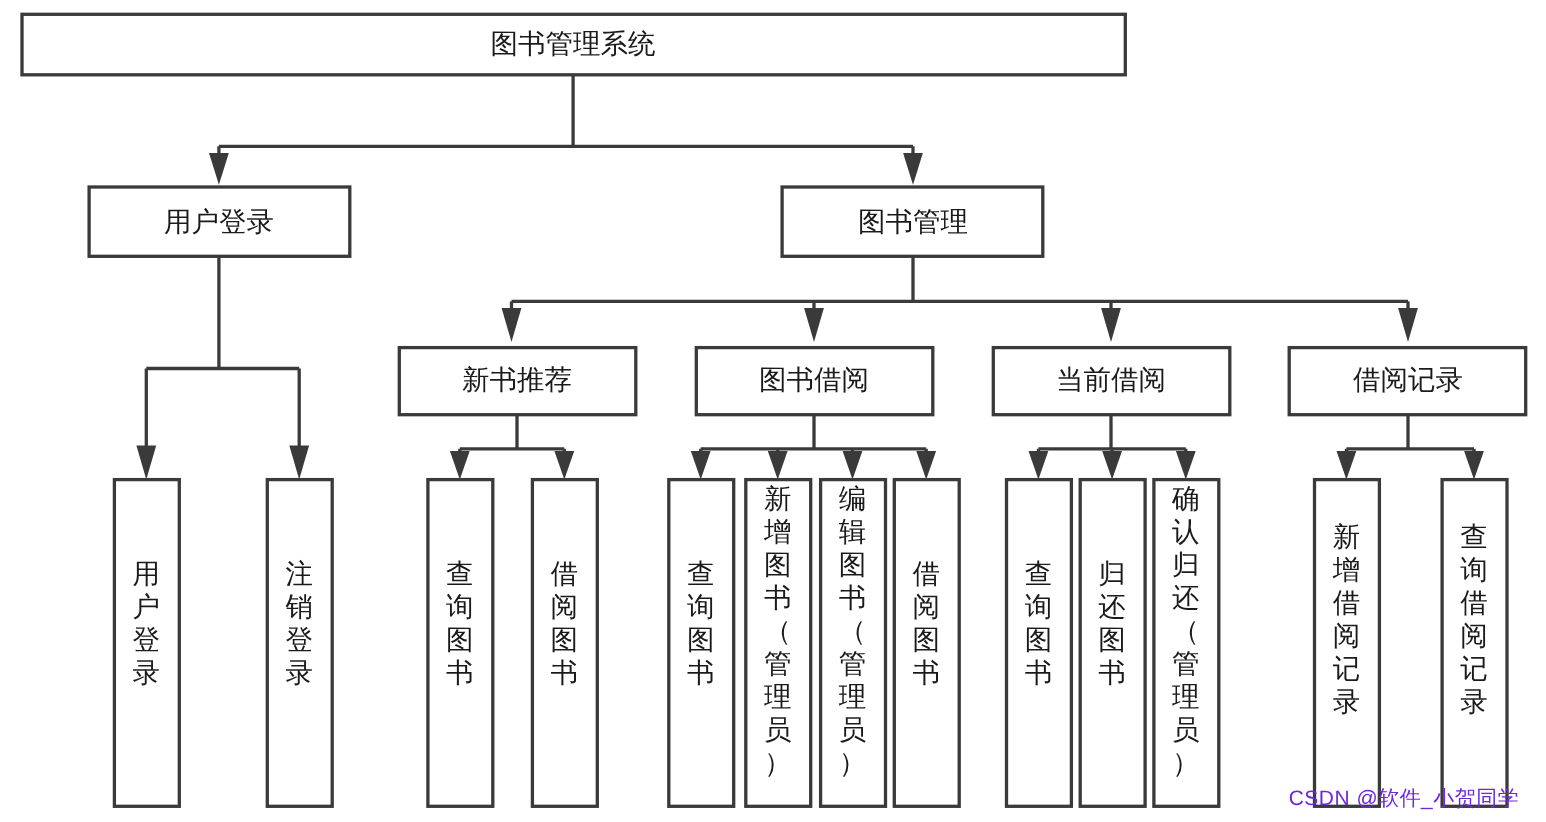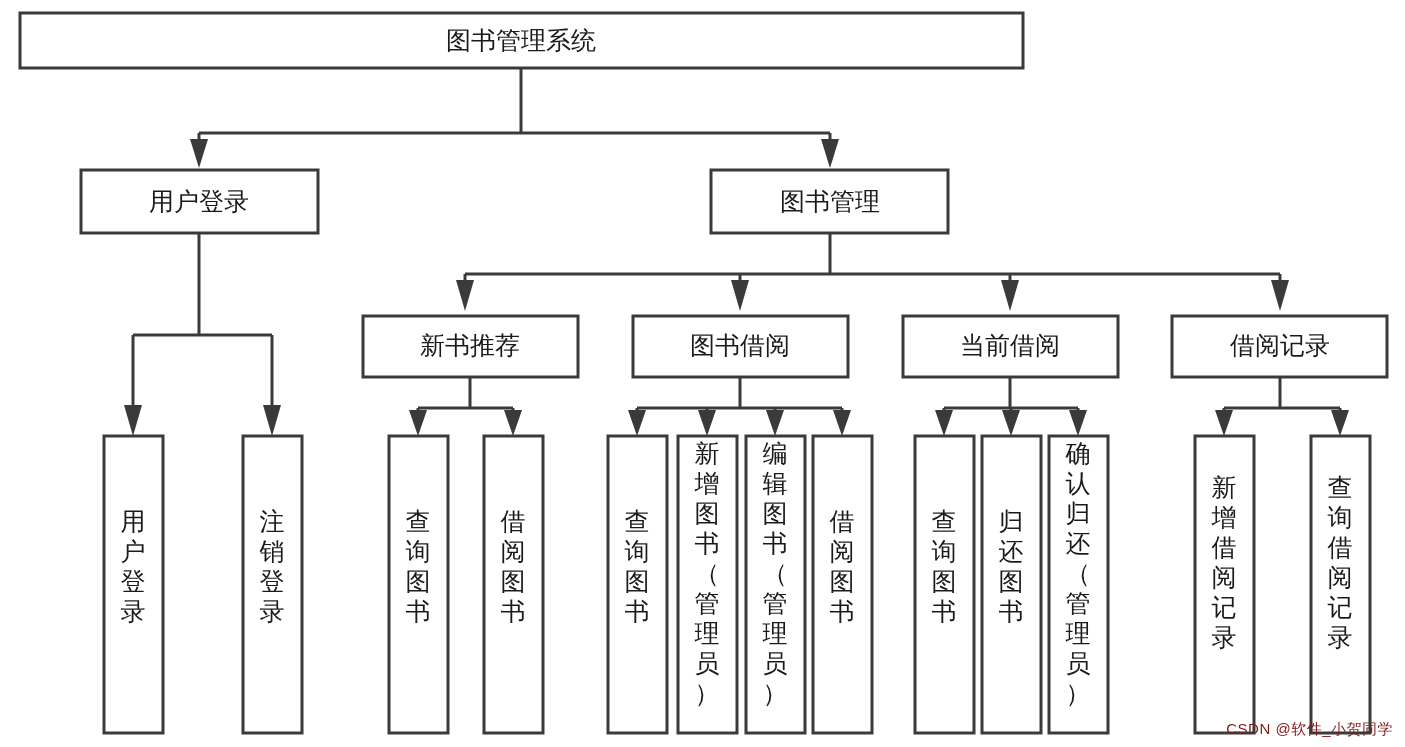--- a/index.html
+++ b/index.html
@@ -48,25 +48,25 @@
     dominant-baseline: middle;
   }
   .node-label-vert {
     font-family: "Liberation Sans", "DejaVu Sans", sans-serif;
     font-size: 25px;
     fill: #1a1a1a;
     text-anchor: middle;
   }
   .watermark {
     position: absolute;
-    right: 12px;
+    right: 24px;
     bottom: 8px;
     font-family: "Liberation Sans", "DejaVu Sans", sans-serif;
-    font-size: 15px;
-    color: #7f1d1d;
+    font-size: 19px;
+    color: #6d28d9;
     letter-spacing: 0.5px;
     white-space: nowrap;
     pointer-events: none;
   }
 </style>
 </head>
 <body>
 
 <div id="diagram-root">
 

